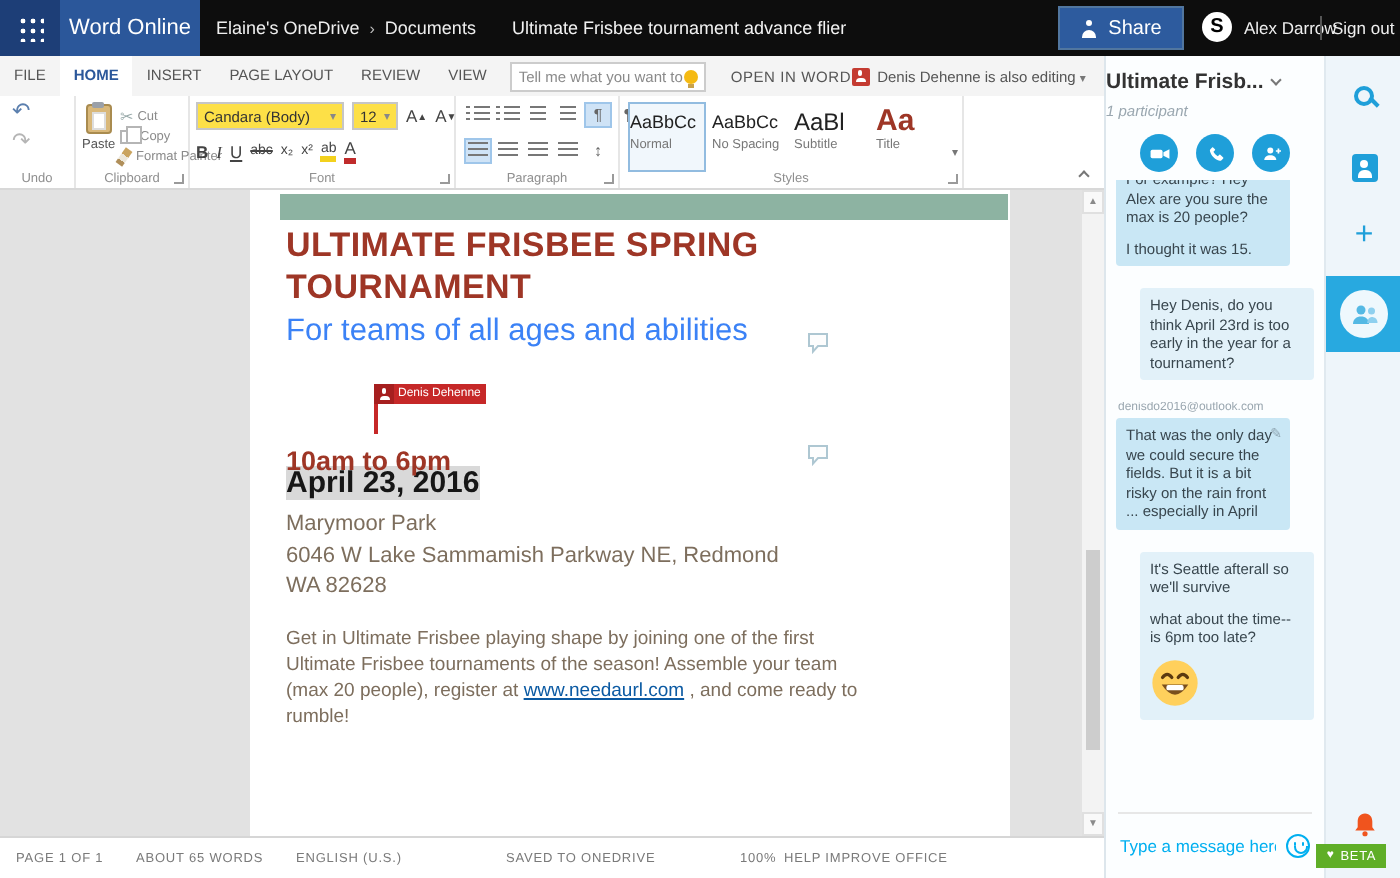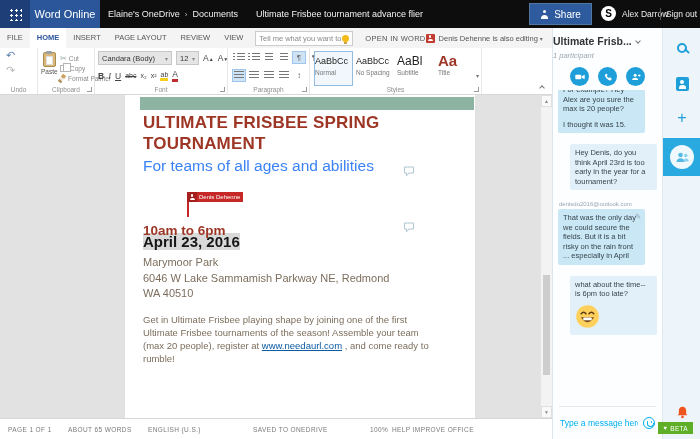--- a/index.html
+++ b/index.html
@@ -56,21 +56,21 @@
   .g-clip { left:38px; width:57px; }
   .ico-paste { position:relative; width:13px; height:15px; background:#d9b87a; border:1px solid #a98b4f; border-radius:2px; }
   .ico-paste::before { content:''; position:absolute; left:2px; top:3px; right:2px; bottom:1px; background:#fff; border:1px solid #ddd; }
   .ico-paste::after { content:''; position:absolute; left:50%; margin-left:-3px; top:-2px; width:6px; height:3px; background:#9aa0a8; border-radius:1px; }
   .clip-small { display:flex; align-items:center; gap:2px; font-size:6.5px; color:#8a8a8a; height:10px; white-space:nowrap; }
   .ico-cut::before { content:'✂'; font-size:8px; color:#9aa; }
   .ico-copy { position:relative; width:6px; height:7px; border:1px solid #b5b5b5; background:#fff; margin-right:2px; }
   .ico-copy::after { content:''; position:absolute; left:1.5px; top:-3px; width:6px; height:7px; border:1px solid #b5b5b5; background:#fff; }
   .ico-brush { width:4px; height:9px; background:linear-gradient(to bottom,#caa45f 0 40%, #ece7da 40% 75%, #b08f5a 75%); transform:rotate(35deg); margin-right:2px; }
   .g-font { left:95px; width:133px; }
-  .combo { display:inline-flex; align-items:center; justify-content:space-between; border:1px solid #c6c6c6; background:#e5e5e5; height:14px; font-size:7.5px; color:#333; padding:0 3px; }
+  .combo { display:inline-flex; align-items:center; justify-content:space-between; border:1px solid #c6c6c6; background:#fde047; height:14px; font-size:7.5px; color:#333; padding:0 3px; }
   .combo::after { content:'▾'; font-size:6px; color:#888; margin-left:3px; }
   .fbtn { display:inline-flex; align-items:flex-end; font-size:8.5px; color:#444; cursor:pointer; line-height:1; }
   .frow { display:flex; align-items:center; gap:4px; padding-left:3px; }
   .hl-bar { border-bottom:3px solid #f3d11d; }
   .fc-bar { border-bottom:3px solid #c02b2b; }
   .g-para { left:228px; width:82px; }
   .lns { display:inline-block; width:10px; height:9px; background:repeating-linear-gradient(to bottom,#777 0,#777 1px,transparent 1px,transparent 3px); }
   .lnsdot { position:relative; margin-left:4px; }
   .lnsdot::before { content:''; position:absolute; left:-4px; top:0; width:2px; height:9px; background:repeating-linear-gradient(to bottom,#777 0,#777 1px,transparent 1px,transparent 3px); }
   .ribtn { display:inline-flex; align-items:center; justify-content:center; width:14px; height:13px; border:1px solid transparent; cursor:pointer; }
@@ -90,21 +90,21 @@
   .mag { position:relative; display:inline-block; width:6px; height:6px; border:1.4px solid #3a6ea5; border-radius:50%; }
   .mag::after { content:''; position:absolute; width:4px; height:1.4px; background:#3a6ea5; transform:rotate(45deg); right:-3.5px; bottom:-1px; }
   .ico-replace::before { content:'ab'; font-size:6.5px; color:#3a6ea5; border-bottom:1px solid #3a6ea5; }
   .chev { display:inline-block; width:4px; height:4px; border-right:1px solid #777; border-bottom:1px solid #777; }
   .chev.up { transform:rotate(-135deg); }
   .chev.down { transform:rotate(45deg); }
   .ribbon-collapse { position:absolute; right:8px; bottom:4px; cursor:pointer; }
 
   
   #docarea { position:absolute; left:0; top:95px; width:552px; height:323px; background:#e2e2e2; overflow:hidden; }
-  #page { position:absolute; left:125px; top:0; width:350px; height:323px; background:#fff; }
+  #page { position:absolute; left:125px; top:0; width:380px; height:323px; background:#fff; }
   .teal-band { position:absolute; left:15px; right:1px; top:2px; height:13px; background:#8db3a2; }
   .doc-title { position:absolute; left:18px; top:17px; width:252px; font-size:17px; font-weight:bold; color:#9e3626; line-height:21px; letter-spacing:.2px; }
   .doc-subtitle { position:absolute; left:18px; top:62px; font-size:15.5px; color:#3b82f6; }
   .doc-date { position:absolute; left:18px; top:106px; font-size:15px; font-weight:bold; color:#161616;margin-top:32px; }
   .doc-date .hl { background:#d9d9d9; }
   .co-flag { position:absolute; left:62px; top:97px; height:10px; background:#c62828; color:#fff; font-size:6px; line-height:10px; display:flex; align-items:center; white-space:nowrap; padding-right:3px; z-index:2; }
   .co-flag .flaghead { width:10px; height:10px; background:#a61f1f; display:grid; place-items:center; margin-right:2px; }
   .co-flag .person-g { width:6px; height:6px; }
   .co-flag .person-g::before { width:2.5px; height:2.5px; margin-left:-1.25px; }
   .co-flag .person-g::after { width:5px; height:2.5px; margin-left:-2.5px; }
@@ -363,21 +363,21 @@
       <span>Denis Dehenne</span>
     </div>
     <div class="co-caret"></div>
     <div class="doc-date"><span class="hl">April 23, 2016</span></div>
 
     <div class="doc-time">10am to 6pm</div>
 
     <div class="doc-address">
       <div>Marymoor Park</div>
       <div>6046 W Lake Sammamish Parkway NE, Redmond</div>
-      <div>WA 40510</div>
+      <div>WA 82628</div>
     </div>
 
     <div class="doc-body">
       <span>Get in Ultimate Frisbee playing shape by joining one of the first Ultimate Frisbee tournaments of the season!  Assemble your team (max 20 people), register at </span><span class="doc-link">www.needaurl.com</span><span> , and come ready to rumble!</span>
     </div>
 
     <span class="comment-icon" style="top:71px;">
       <svg width="12" height="11" viewBox="0 0 12 11">
           <path d="M1.5 1h9v6h-4.5l-2.5 2.8v-2.8h-2z" fill="#fdfdfd" stroke="#aec7d2" stroke-width="1"></path>
         </svg>
@@ -438,20 +438,21 @@
     </div>
     <div class="msg out">
       <p>Hey Denis, do you think April 23rd is too early in the year for a tournament?</p>
     </div>
     <div class="sender">denisdo2016@outlook.com</div>
     <div class="msg in" style="margin-top:0;">
       <span class="pencil"></span>
       <p>That was the only day we could secure the fields.  But it is a bit risky on the rain front ... especially in April</p>
     </div>
     <div class="msg out">
+      <p>It's Seattle afterall so we'll survive</p>
       <p>what about the time-- is 6pm too late?</p>
       <svg class="emoji-big" width="25" height="25" viewBox="0 0 32 32">
         <circle cx="16" cy="16" r="14.5" fill="#ffd05c"></circle>
         <path d="M8 12.5q3-4 6 0" stroke="#5b3a10" stroke-width="2" fill="none" stroke-linecap="round"></path>
         <path d="M18 12.5q3-4 6 0" stroke="#5b3a10" stroke-width="2" fill="none" stroke-linecap="round"></path>
         <path d="M7.5 17q8.5 13 17 0z" fill="#7a4f1d"></path>
         <rect x="10.5" y="17.3" width="11" height="3.4" rx="1.2" fill="#fff"></rect>
       </svg>
     </div>
   </div>

